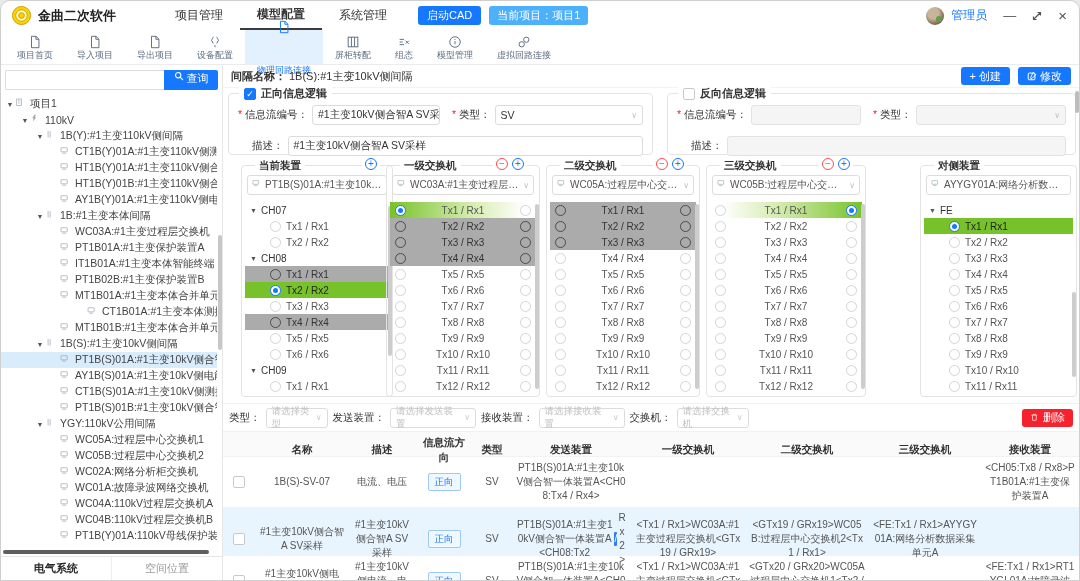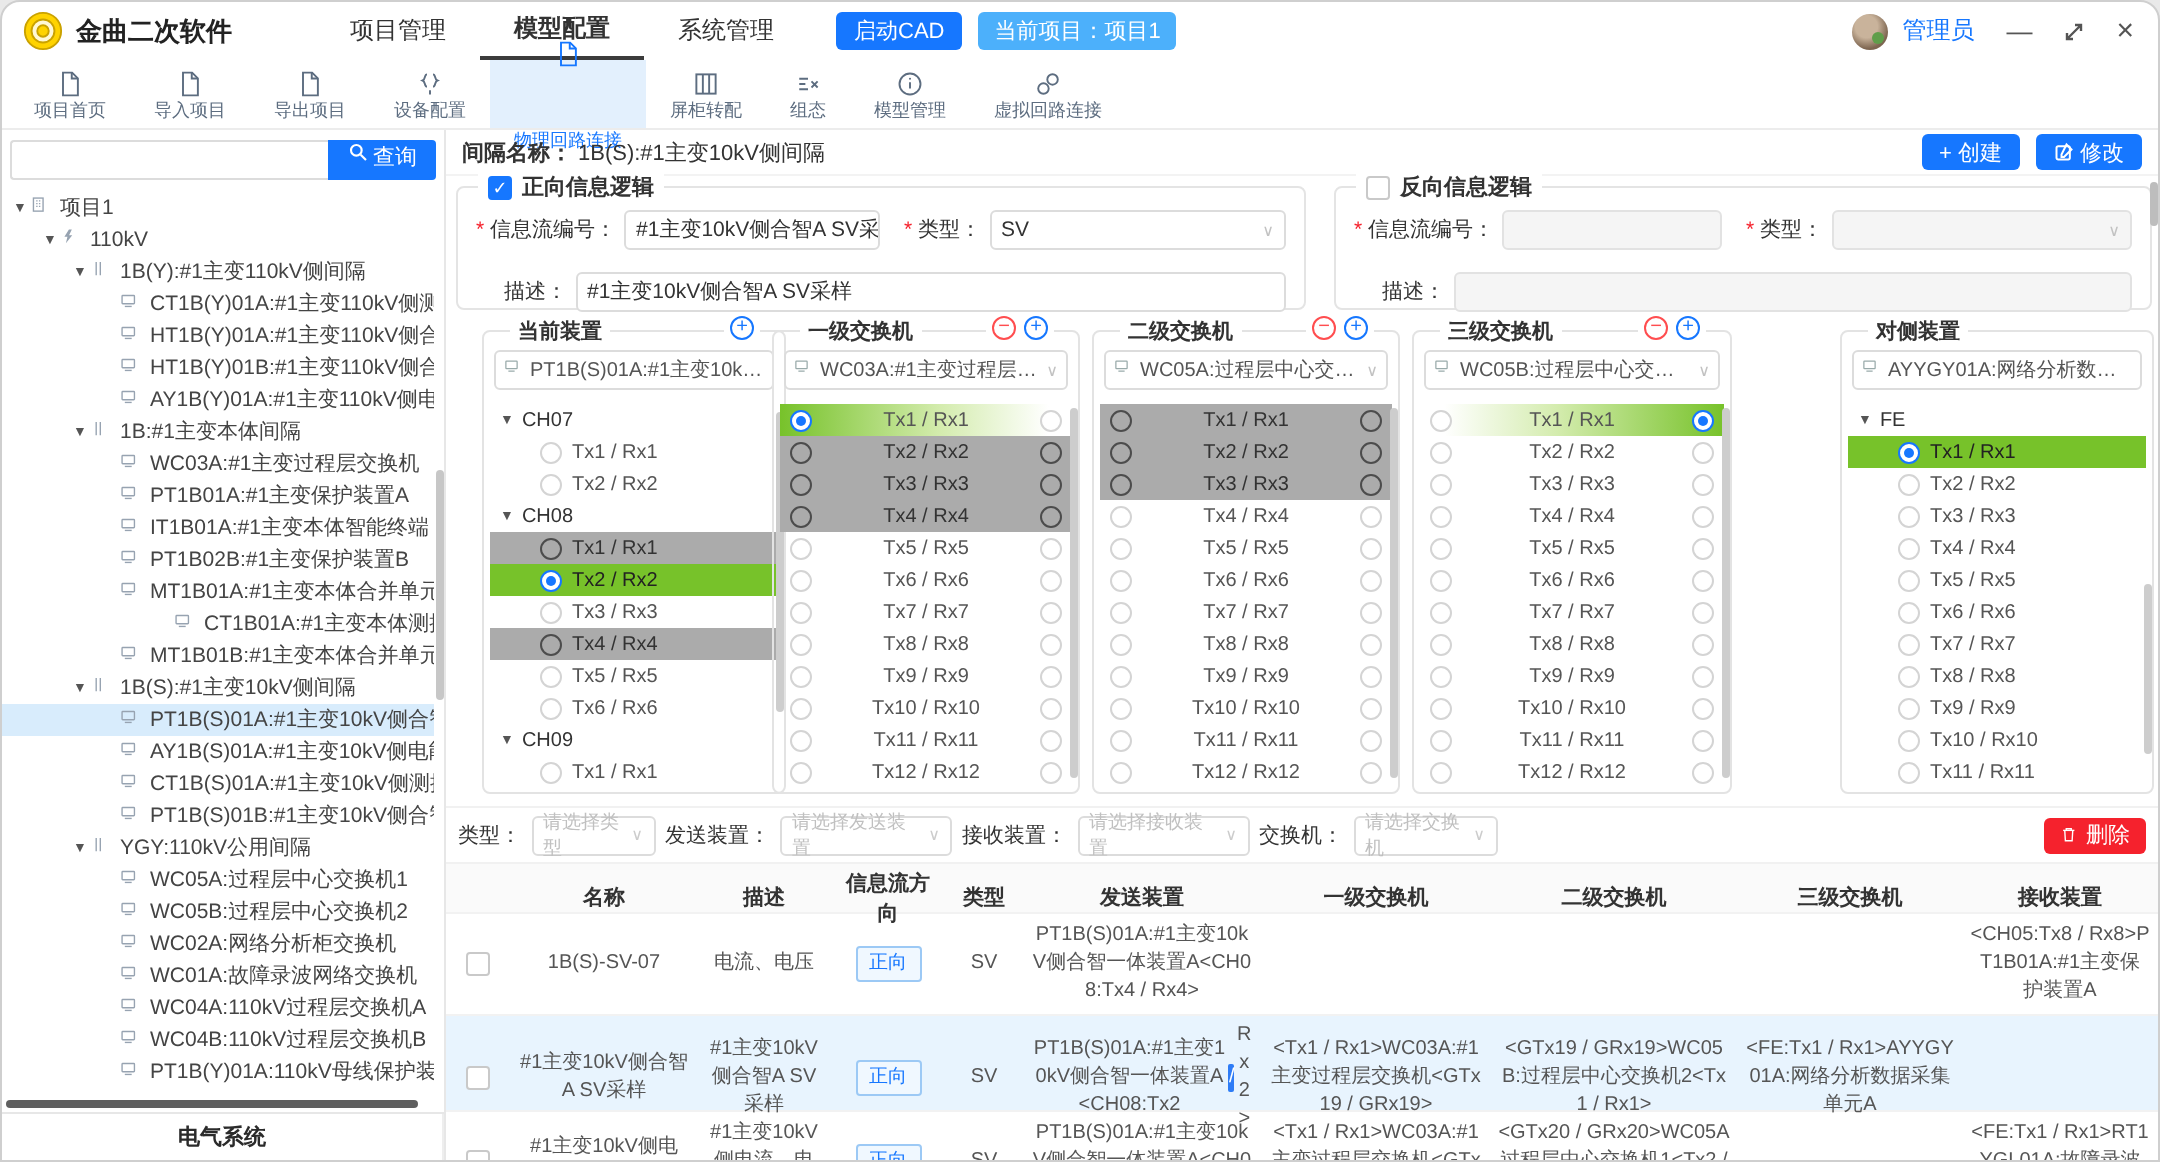--- a/index.html
+++ b/index.html
@@ -447,20 +447,21 @@
                 <rect x="1.5" y="2.5" width="9" height="6" rx="0.5"></rect>
                 <path d="M3.5 10.5h5"></path>
               </svg></span>
             <span>PT1B(Y)01A:110kV母线保护装置A</span>
           </div>
         </div>
       <div class="side-vscroll"></div>
       <div class="side-hscroll"></div>
       <div class="side-tabs" id="side-tabs">
           <span class="side-tab active">电气系统</span>
+          <span class="side-tab">空间位置</span>
         </div>
     </aside>
 
     <main class="main">
 
       <div class="bay-header">
         <span class="bay-label">间隔名称：</span>
         <span class="bay-name">1B(S):#1主变10kV侧间隔</span>
         <span class="hdr-btns">
           <span class="btn-blue">+ 创建</span>

